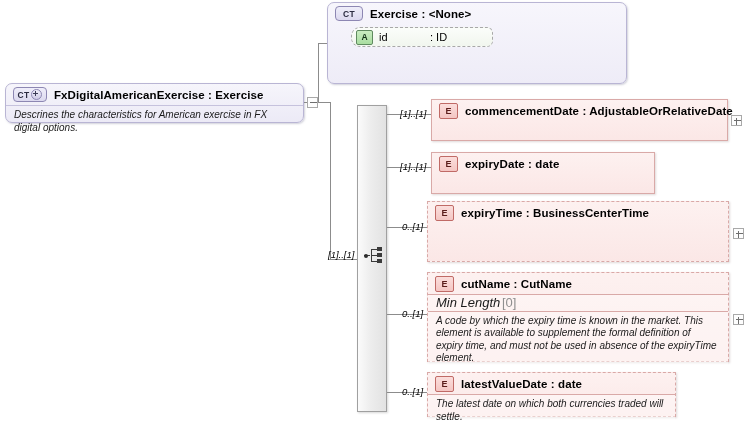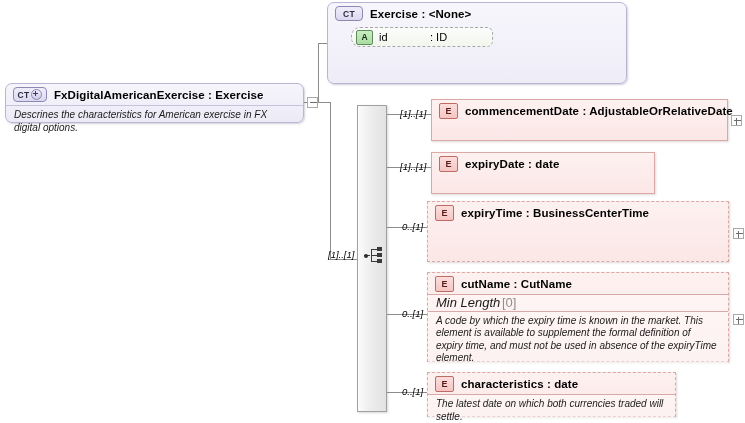--- a/index.html
+++ b/index.html
@@ -215,21 +215,21 @@
       </div>
     </div>
     <div class="doc">A code by which the expiry time is known in the market. This element is available to supplement the formal definition of expiry time, and must not be used in absence of the expiryTime element.</div>
   </div>
   <div class="card" style="left:402px;top:308px;">0..[1]</div>
   <div class="tgl plus" style="left:733px;top:314px;"></div>
 
   <div class="box el-box el-dashed" style="left:427px;top:372px;width:249px;height:45px;">
     <div class="titlerow">
       <span class="badge-e">E</span>
-      <span class="title-txt">characteristics : date</span>
+      <span class="title-txt">latestValueDate : date</span>
     </div>
     <div class="doc">The latest date on which both currencies traded will settle.</div>
   </div>
   <div class="card" style="left:402px;top:386px;">0..[1]</div>
 
   <div class="card" style="left:328px;top:249px;">[1]..[1]</div>
 
 </div>
 
 </body></html>

